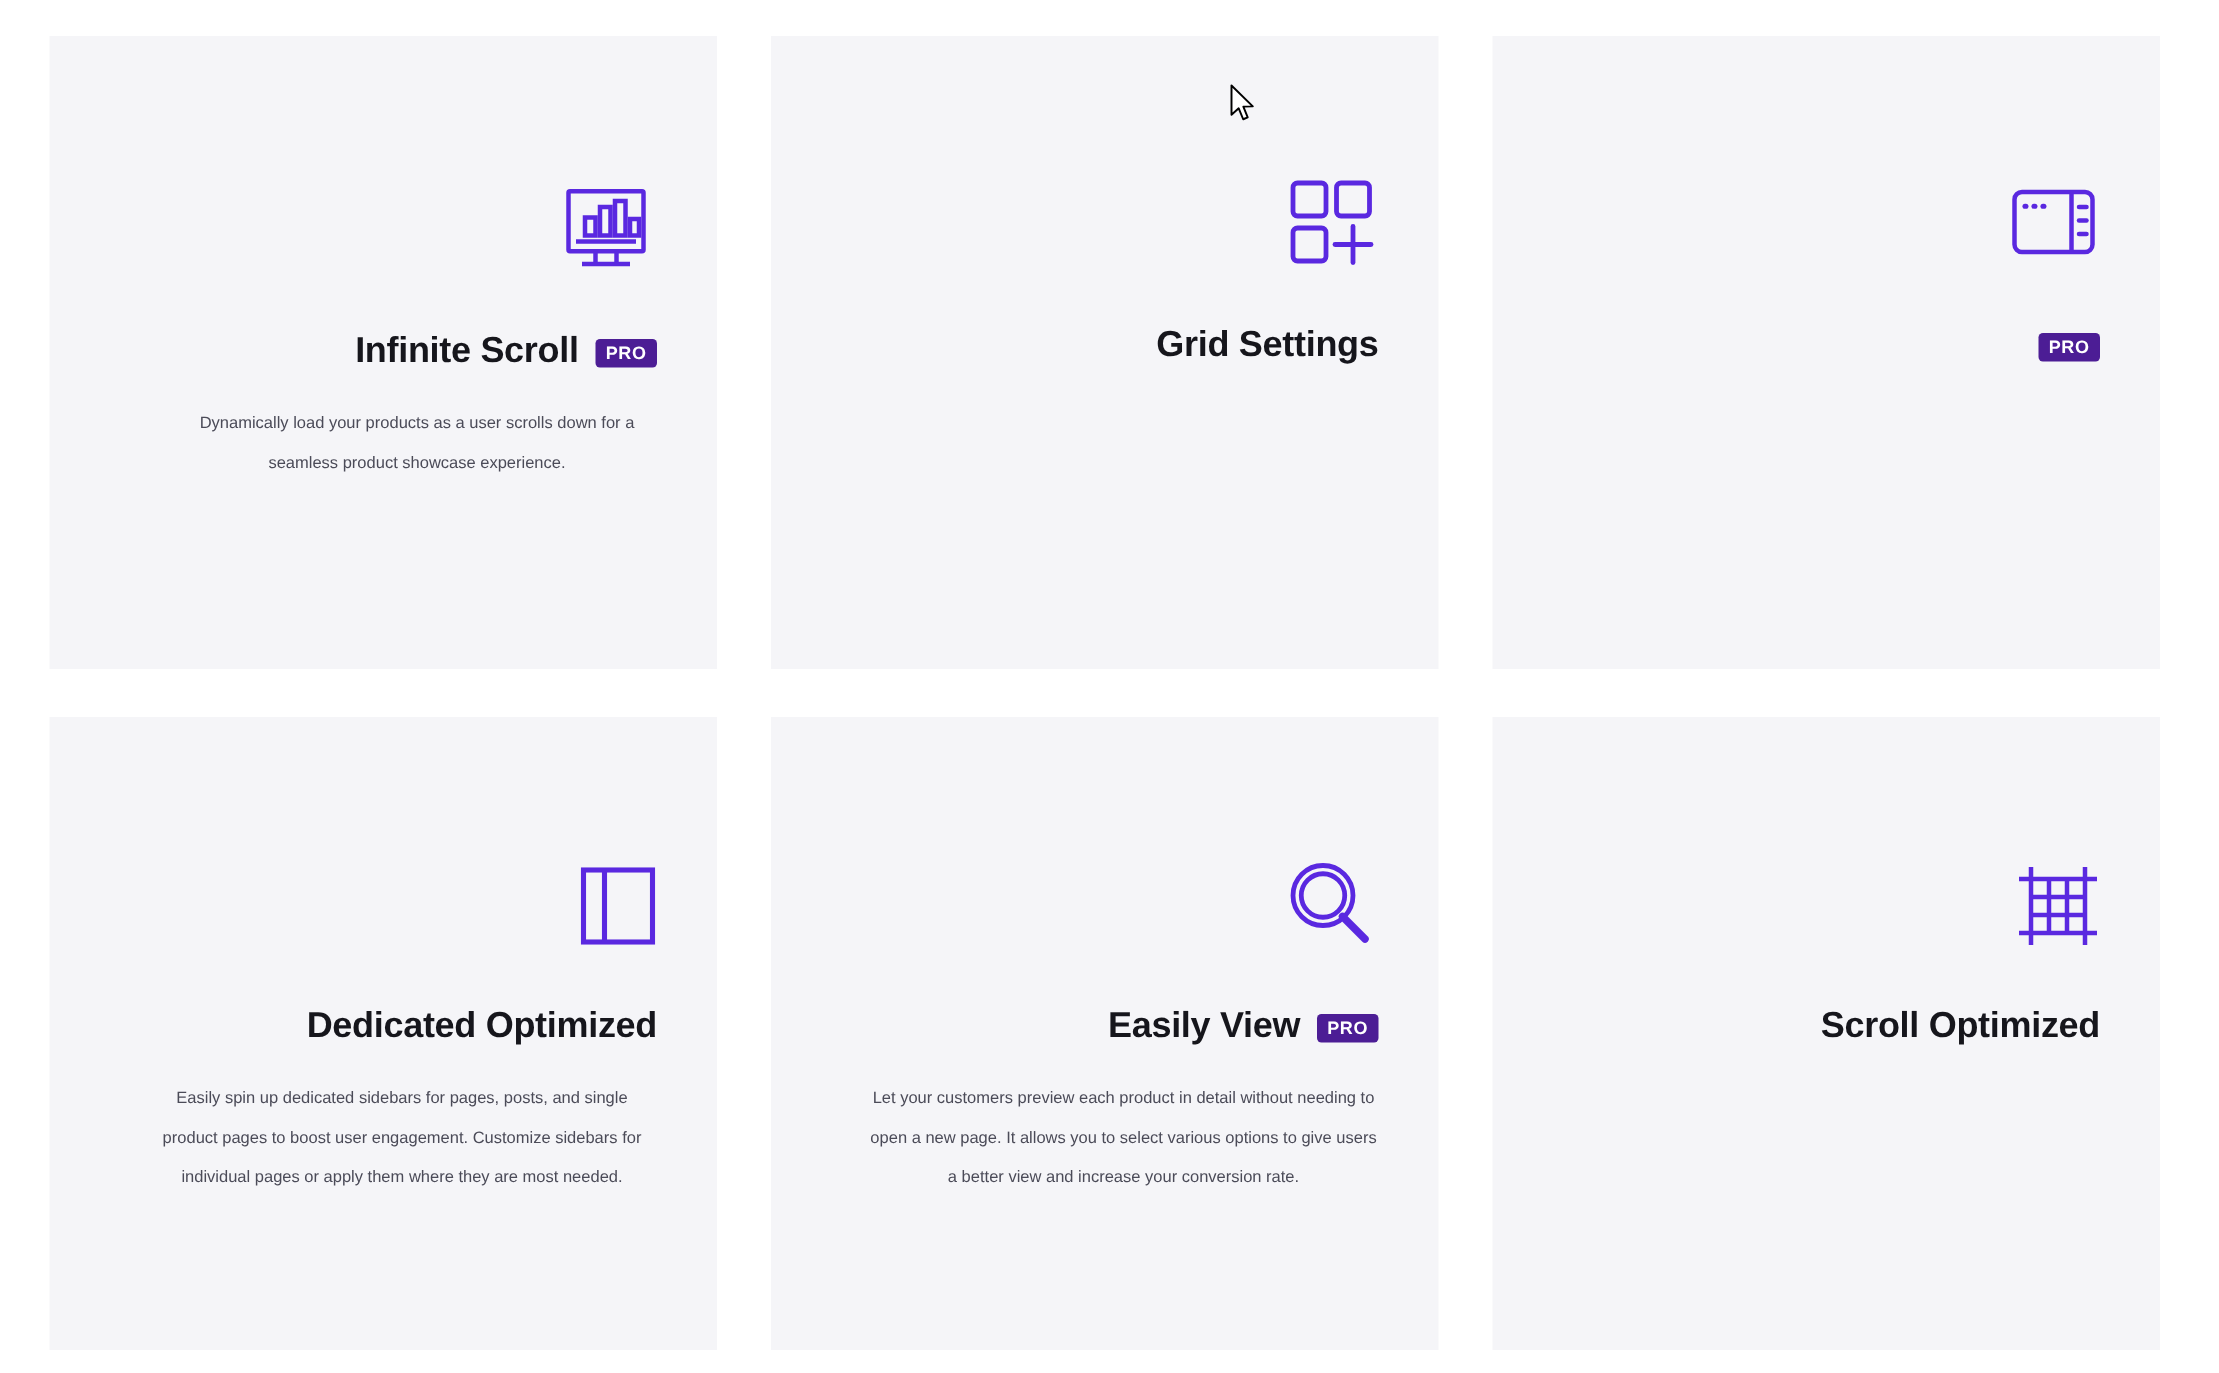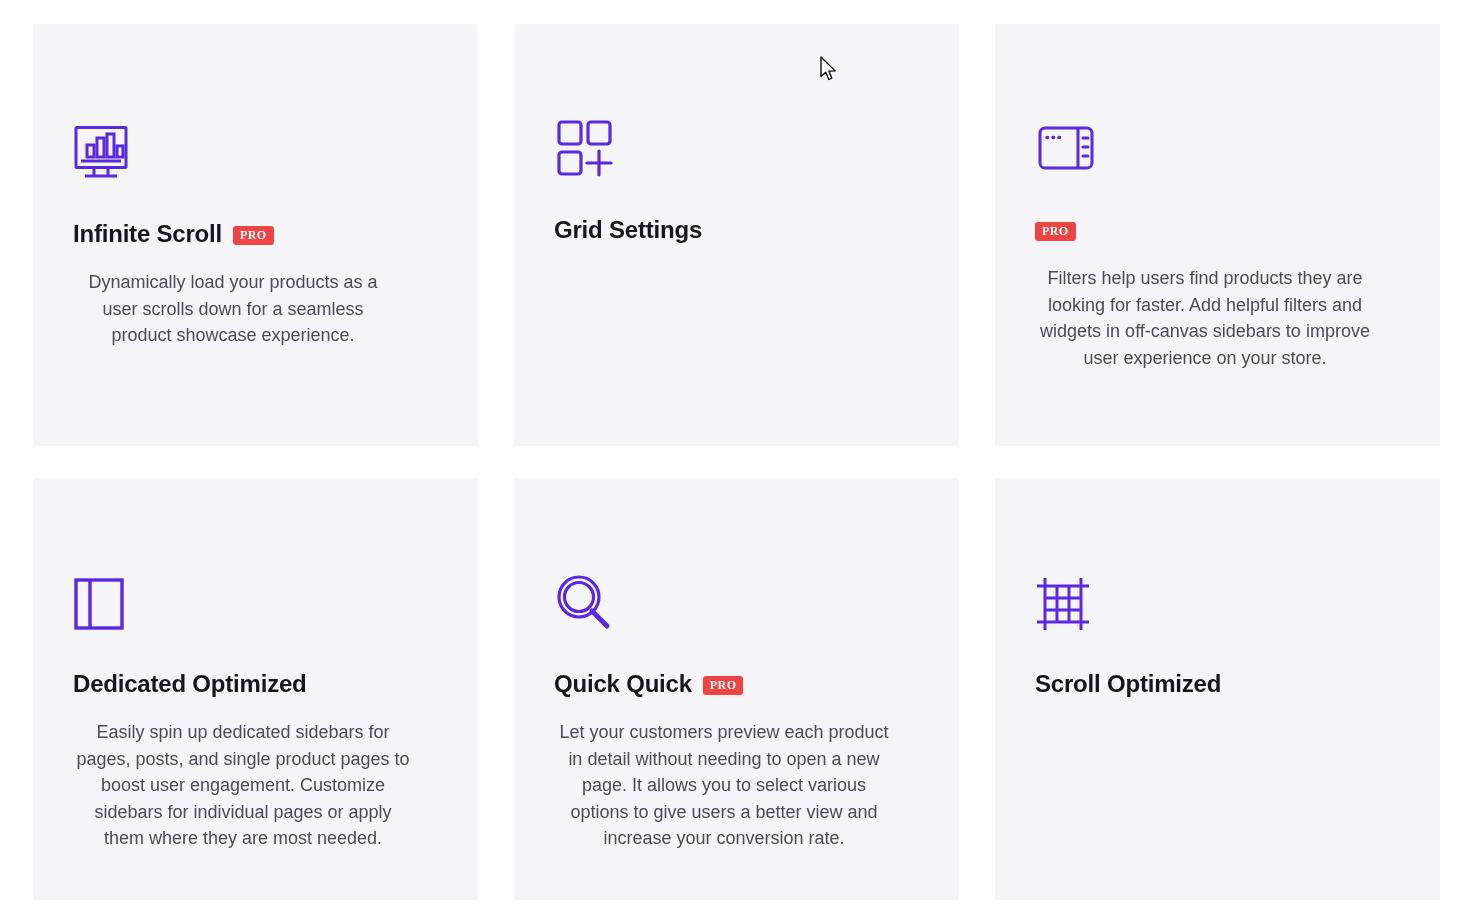--- a/index.html
+++ b/index.html
@@ -22,21 +22,21 @@
     grid-template-columns: repeat(3, 445px);
     grid-template-rows: 422px 422px;
     column-gap: 36px;
     row-gap: 32px;
   }
 
   .feature-card {
     background: #f5f5f8;
     display: flex;
     flex-direction: column;
-    align-items: flex-start;
+    align-items: flex-end;
     padding: 88px 40px 0 40px;
   }
 
   .card-icon {
     height: 76px;
     display: flex;
     align-items: center;
     justify-content: center;
     margin-bottom: 26px;
   }
@@ -57,34 +57,33 @@
     color: #16161c;
     letter-spacing: -0.2px;
     line-height: 1.25;
     white-space: nowrap;
   }
 
   .pro-badge {
     display: inline-flex;
     align-items: center;
     justify-content: center;
-    background: #ef4444;
+    background: #4c1d95;
     color: #ffffff;
     font-size: 12px;
     font-weight: 700;
     letter-spacing: 0.4px;
     border-radius: 3px;
     padding: 3px 7px 4px 7px;
     line-height: 1;
     transform: translateY(1px);
-    font-family: Liberation Serif, serif;
   }
 
   .card-desc {
-    font-size: 18px;
+    font-size: 11px;
     line-height: 26.5px;
     color: #4b4b58;
     text-align: center;
     max-width: 340px;
     margin: 0;
   }
 
   
   .card-1 .card-desc { max-width: 320px; }
   .card-1 { padding-top: 92px; }
@@ -149,21 +148,20 @@
         <line x1="48" y1="22" x2="53" y2="22" stroke-linecap="round"></line>
         <line x1="48" y1="31" x2="53" y2="31" stroke-linecap="round"></line>
         <line x1="12" y1="12.5" x2="12.6" y2="12.5" stroke-width="3.4" stroke-linecap="round"></line>
         <line x1="18" y1="12.5" x2="18.6" y2="12.5" stroke-width="3.4" stroke-linecap="round"></line>
         <line x1="24" y1="12.5" x2="24.6" y2="12.5" stroke-width="3.4" stroke-linecap="round"></line>
       </svg>
     </div>
     <div class="card-title-row">
       <span class="pro-badge">PRO</span>
     </div>
-    <p class="card-desc">Filters help users find products they are looking for faster. Add helpful filters and widgets in off-canvas sidebars to improve user experience on your store.</p>
   </div>
 
   <div class="feature-card card-4">
     <div class="card-icon">
       <svg width="52" height="54" viewBox="0 0 52 54" fill="none" stroke="#5a28e0" stroke-width="3.4">
         <rect x="3" y="3" width="46" height="48"></rect>
         <line x1="17" y1="3" x2="17" y2="51"></line>
       </svg>
     </div>
     <div class="card-title-row">
@@ -174,21 +172,21 @@
 
   <div class="feature-card card-5">
     <div class="card-icon">
       <svg width="62" height="62" viewBox="0 0 62 62" fill="none" stroke="#5a28e0" stroke-width="3.2">
         <circle cx="25" cy="24" r="20"></circle>
         <circle cx="25" cy="24" r="14.5"></circle>
         <line x1="38" y1="38" x2="53" y2="53" stroke-width="5" stroke-linecap="round"></line>
       </svg>
     </div>
     <div class="card-title-row">
-      <span class="card-title">Quick Quick</span>
+      <span class="card-title">Easily View</span>
       <span class="pro-badge">PRO</span>
     </div>
     <p class="card-desc">Let your customers preview each product in detail without needing to open a new page. It allows you to select various options to give users a better view and increase your conversion rate.</p>
   </div>
 
   <div class="feature-card card-6">
     <div class="card-icon">
       <svg width="56" height="56" viewBox="0 0 56 56" fill="none" stroke="#5a28e0" stroke-width="3">
         <line x1="2" y1="10" x2="54" y2="10"></line>
         <line x1="2" y1="46" x2="54" y2="46"></line>

